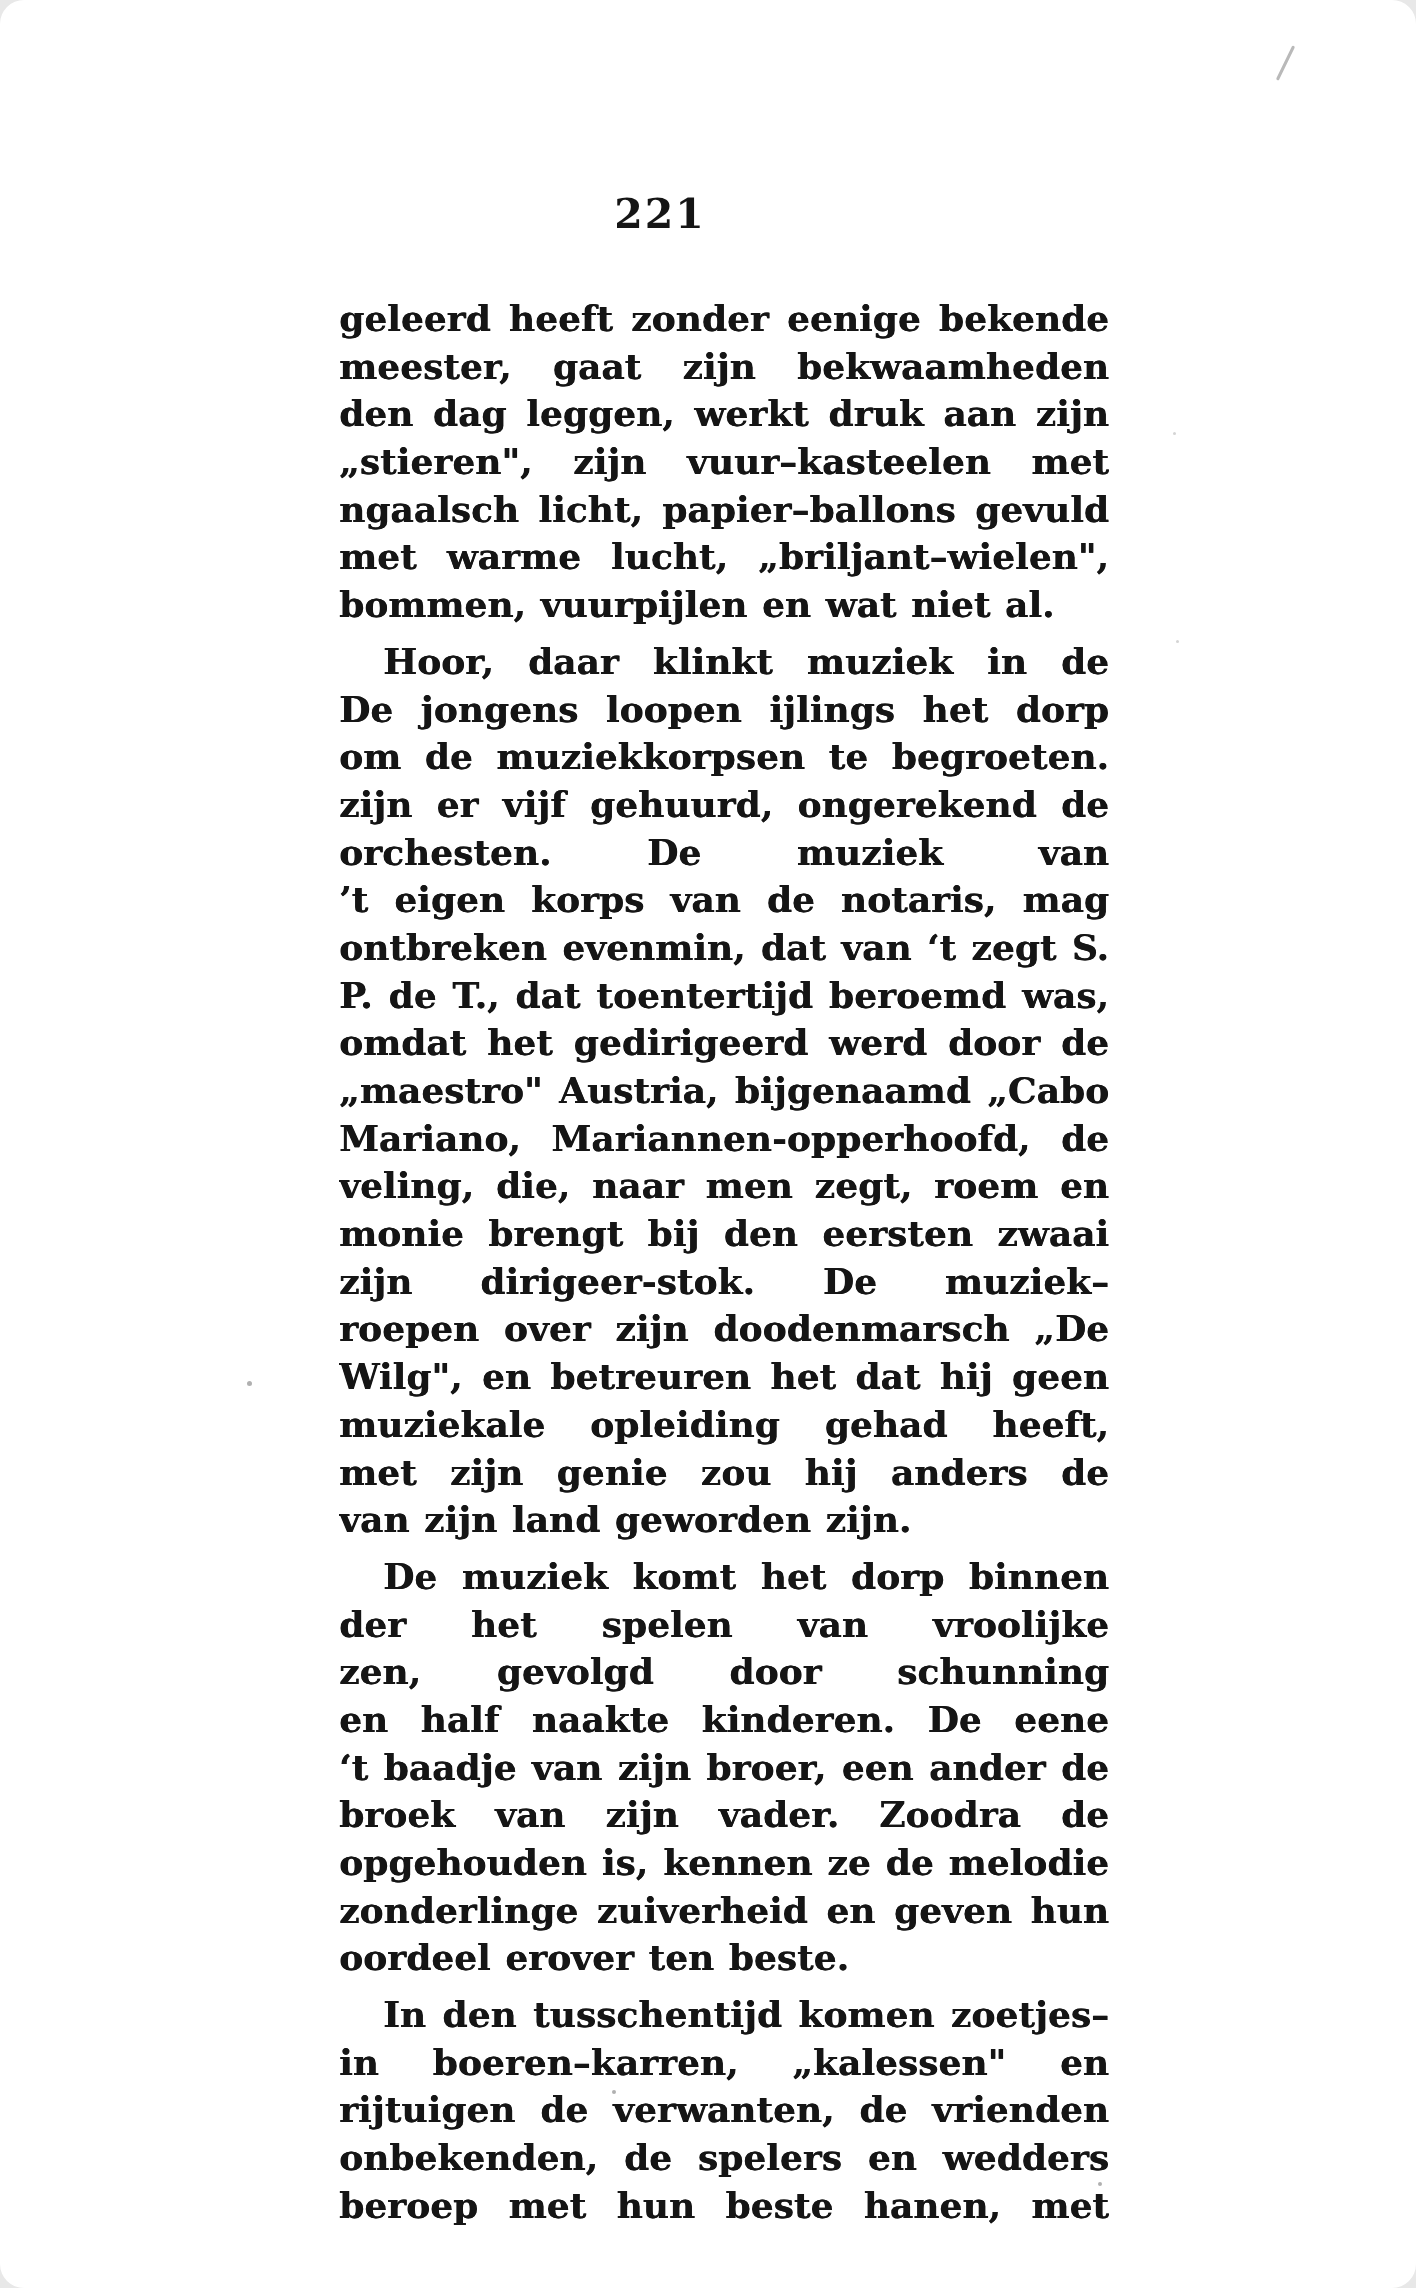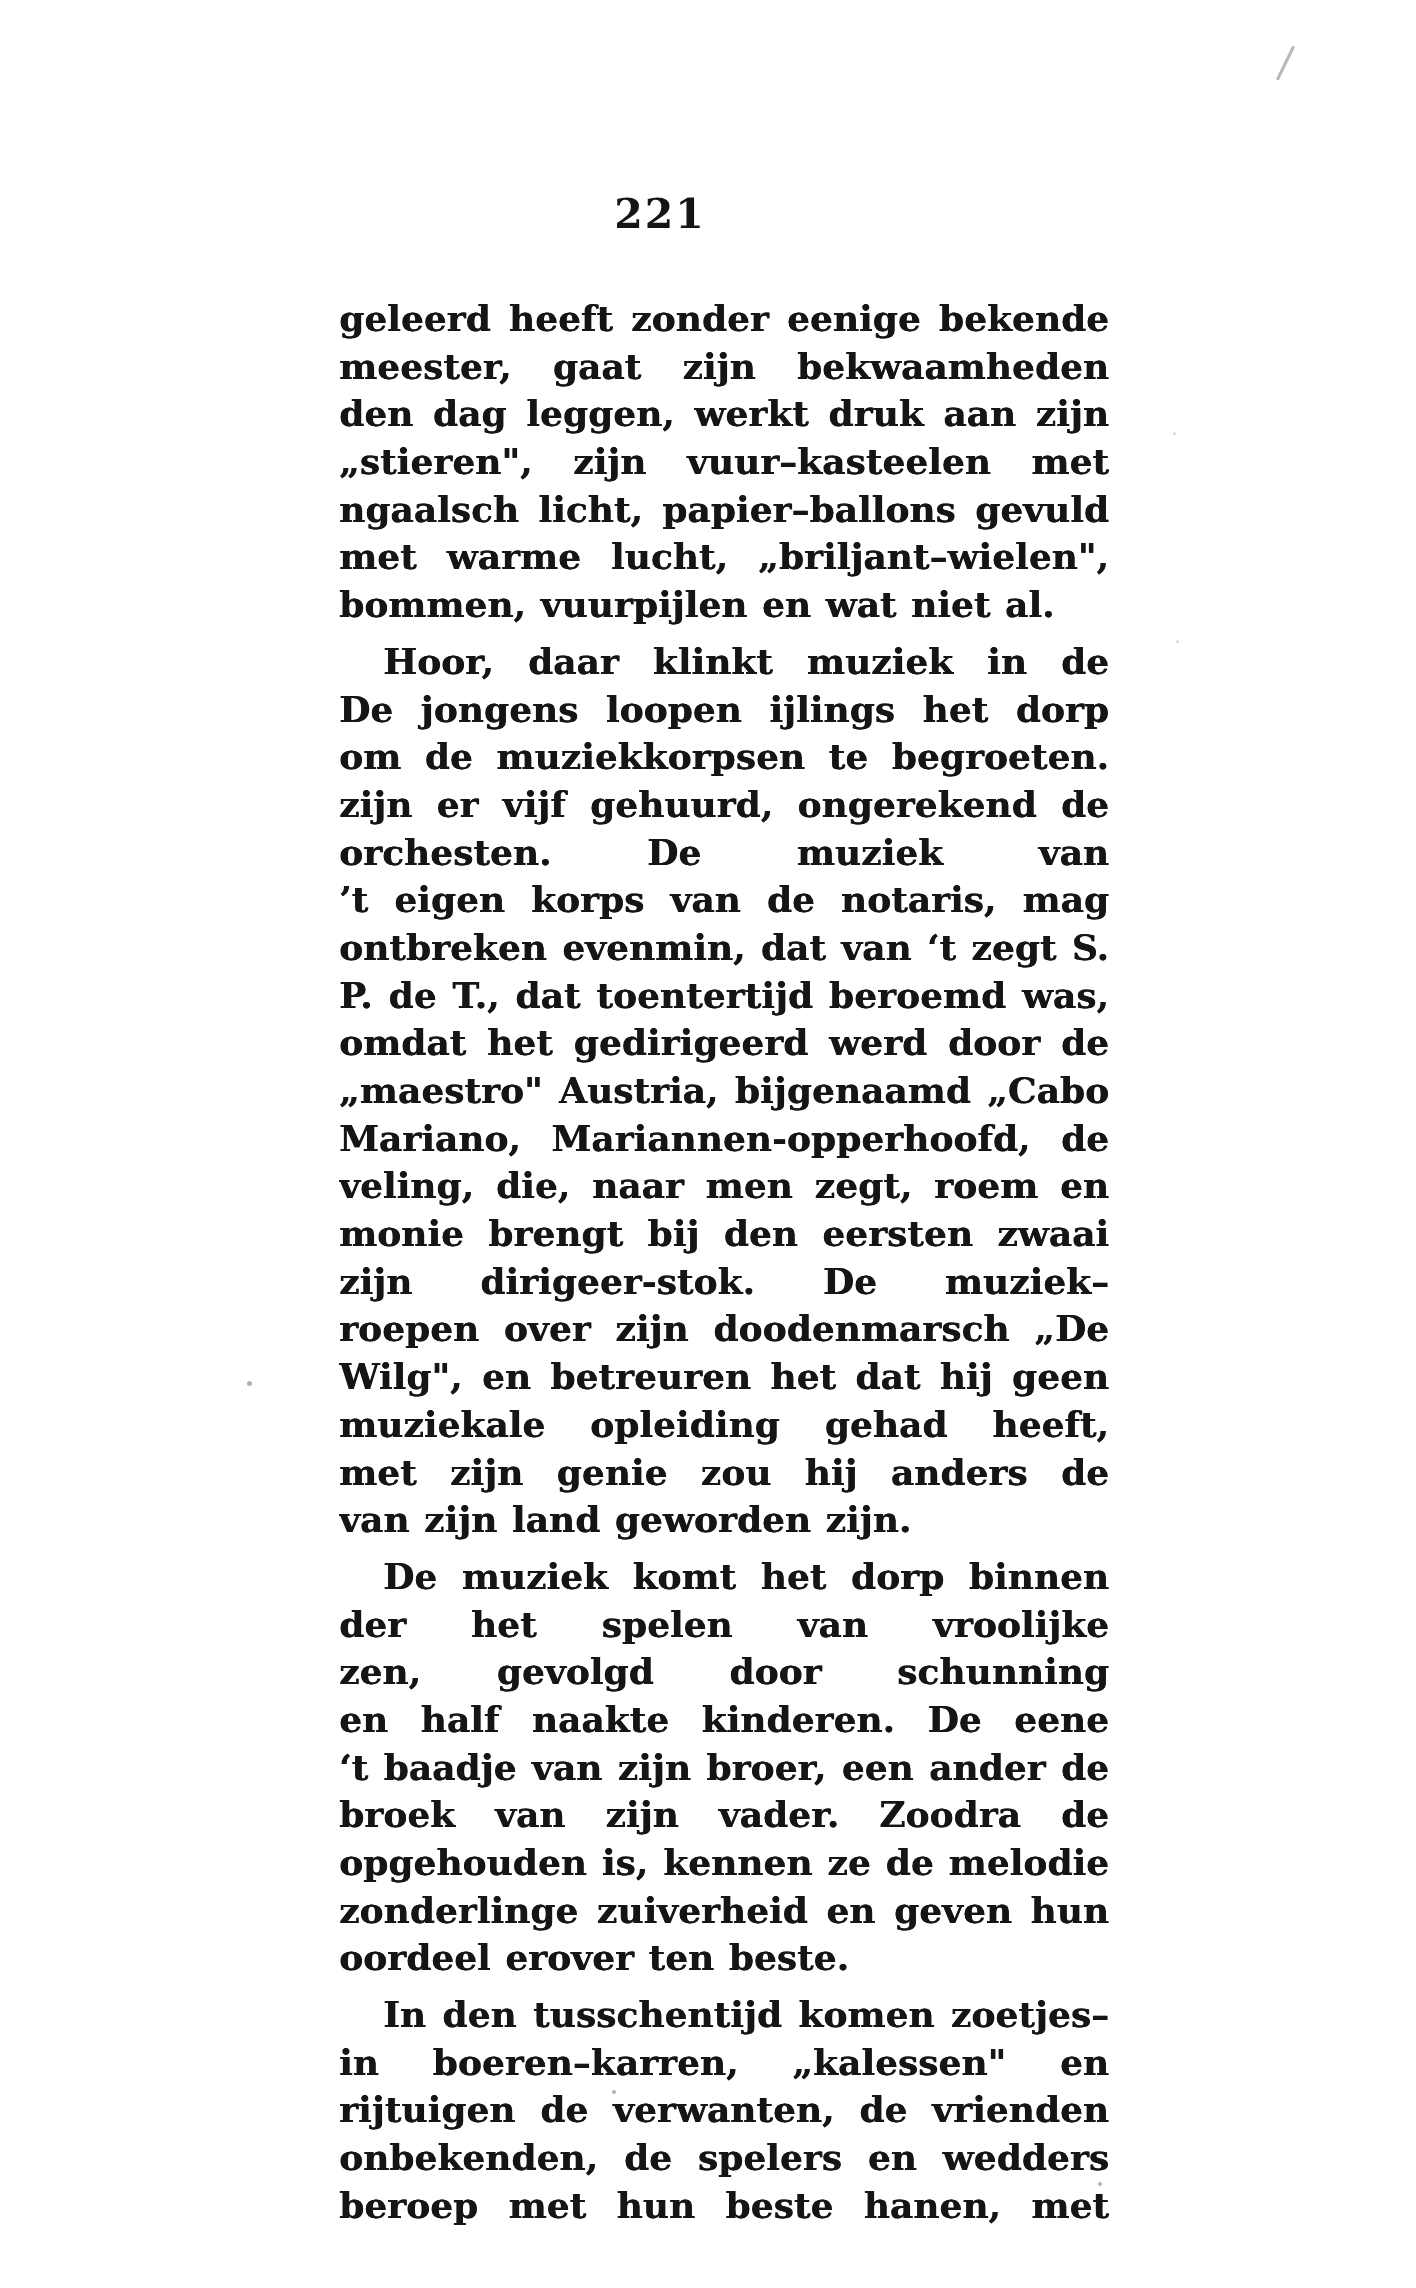--- a/index.html
+++ b/index.html
@@ -4,20 +4,21 @@
 <style>
   html, body { margin: 0; padding: 0; background: #e8e8e8; }
   .page {
     position: relative;
     width: 1416px;
     height: 2288px;
     background: #ffffff;
     overflow: hidden;
     font-family: "DejaVu Serif", serif;
     color: #151515;
+    border-radius: 24px;
   }
   .page-number {
     position: absolute;
     top: 190px;
     left: 330px;
     width: 660px;
     text-align: center;
     font-size: 41px;
     font-weight: 700;
     letter-spacing: 2px;

